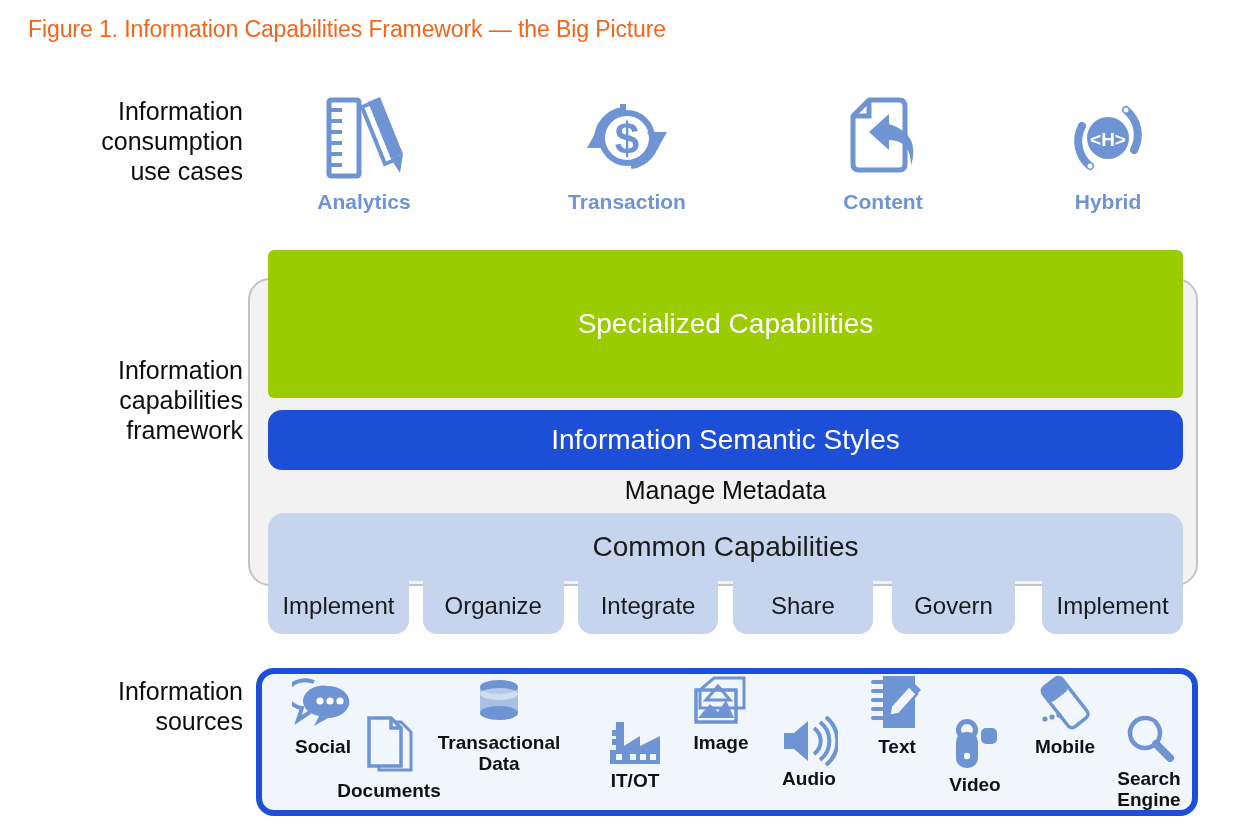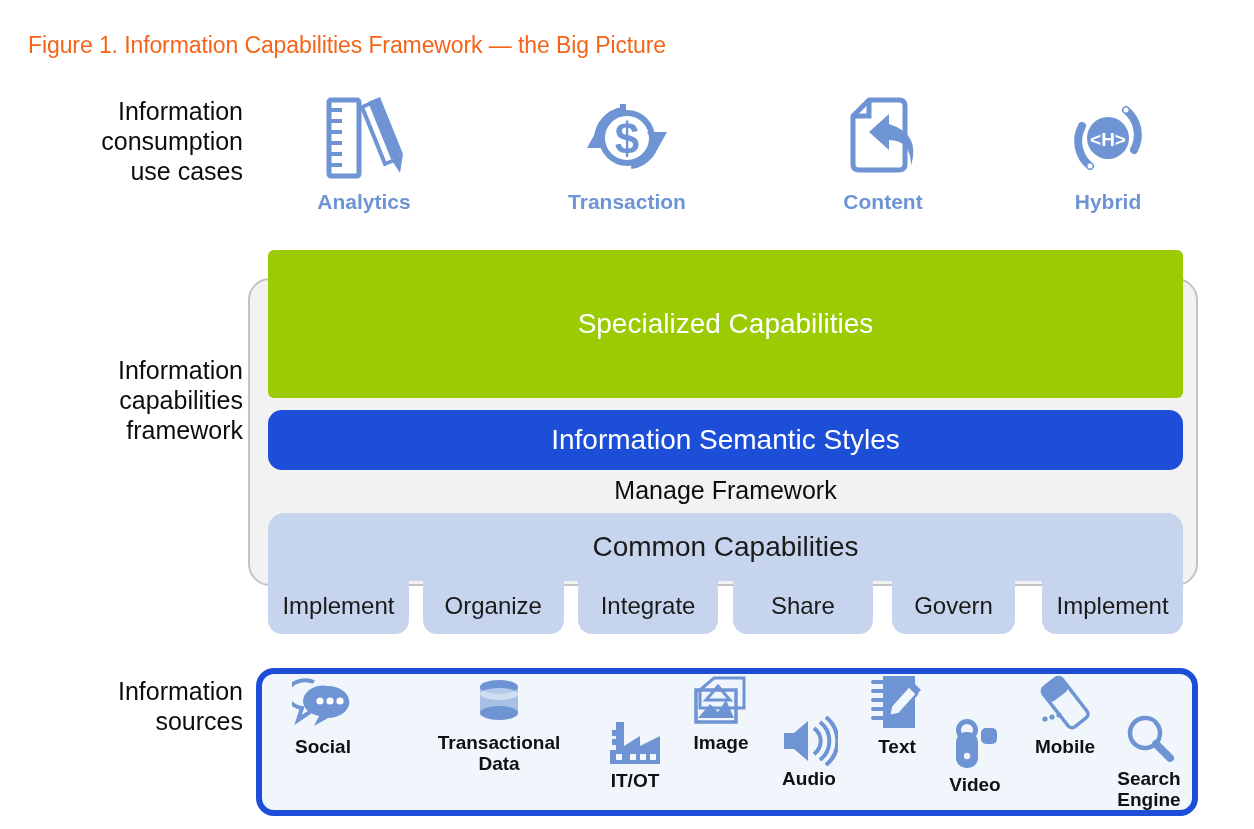--- a/index.html
+++ b/index.html
@@ -9,21 +9,20 @@
     font-family: "Liberation Sans", sans-serif;
     overflow: hidden;
   }
   #figure { position: relative; width: 1254px; height: 829px; }
 
   
   .fig-title {
     position: absolute; left: 28px; top: 16px;
     font-size: 23px; color: #F4651A; letter-spacing: -0.1px;
     white-space: nowrap;
-    margin-top: 16px;
   }
 
   
   .row-label {
     position: absolute;
     text-align: right;
     font-size: 25px; line-height: 30px;
     color: #0D0D0D;
     width: 215px; left: 28px;
   }
@@ -194,21 +193,21 @@
   <div class="outer-frame"></div>
 
   <div class="bar" id="bar-specialized">
     <span>Specialized Capabilities</span>
   </div>
 
   <div class="bar" id="bar-semantic">
     <span>Information Semantic Styles</span>
   </div>
 
-  <div id="txt-metadata">Manage Framework</div>
+  <div id="txt-metadata">Manage Metadata</div>
 
   <div id="bar-common">
     <span>Common Capabilities</span>
   </div>
 
   <div class="tabs" id="capability-tabs">
       <div class="tab" style="left: 0px; width: 140.833px;">
         <span>Implement</span>
       </div>
       <div class="tab" style="left: 154.833px; width: 140.833px;">
@@ -233,20 +232,30 @@
         <div class="ic">
           <svg width="62" height="56" viewBox="0 0 62 56">
         <path d="M22 4 A18 14 0 1 0 10 30 L6 42 L18 34" fill="none" stroke="#6E94D4" stroke-width="4"></path>
         <path d="M36 8 A20 15 0 1 1 36 40 L22 48 L27 38 A20 15 0 0 1 36 8 Z" fill="#6E94D4"></path>
         <circle cx="28" cy="23" r="3.6" fill="#fff"></circle>
             <circle cx="38" cy="23" r="3.6" fill="#fff"></circle>
             <circle cx="48" cy="23" r="3.6" fill="#fff"></circle>
       </svg>
         </div>
         <div class="cap">Social</div>
+      </div>
+      <div class="source" style="left: 62px; top: 42px;">
+        <div class="ic">
+          <svg width="56" height="62" viewBox="0 0 56 62">
+        <path d="M18 6 L40 6 L50 16 L50 54 L18 54 Z" fill="none" stroke="#6E94D4" stroke-width="3"></path>
+        <path d="M8 2 L30 2 L40 12 L40 50 L8 50 Z" fill="#F0F6FB" stroke="#6E94D4" stroke-width="3.5"></path>
+        <path d="M30 2 L30 12 L40 12" fill="none" stroke="#6E94D4" stroke-width="3.5"></path>
+      </svg>
+        </div>
+        <div class="cap">Documents</div>
       </div>
       <div class="source" style="left: 172px; top: 4px;">
         <div class="ic">
           <svg width="56" height="52" viewBox="0 0 56 52">
         <ellipse cx="28" cy="9" rx="19" ry="7" fill="#6E94D4"></ellipse>
         <rect x="9" y="9" width="38" height="26" fill="#6E94D4" opacity="0.55"></rect>
         <ellipse cx="28" cy="35" rx="19" ry="7" fill="#6E94D4"></ellipse>
         <ellipse cx="28" cy="16" rx="19" ry="6" fill="#F0F6FB" opacity="0.55"></ellipse>
       </svg>
         </div>

